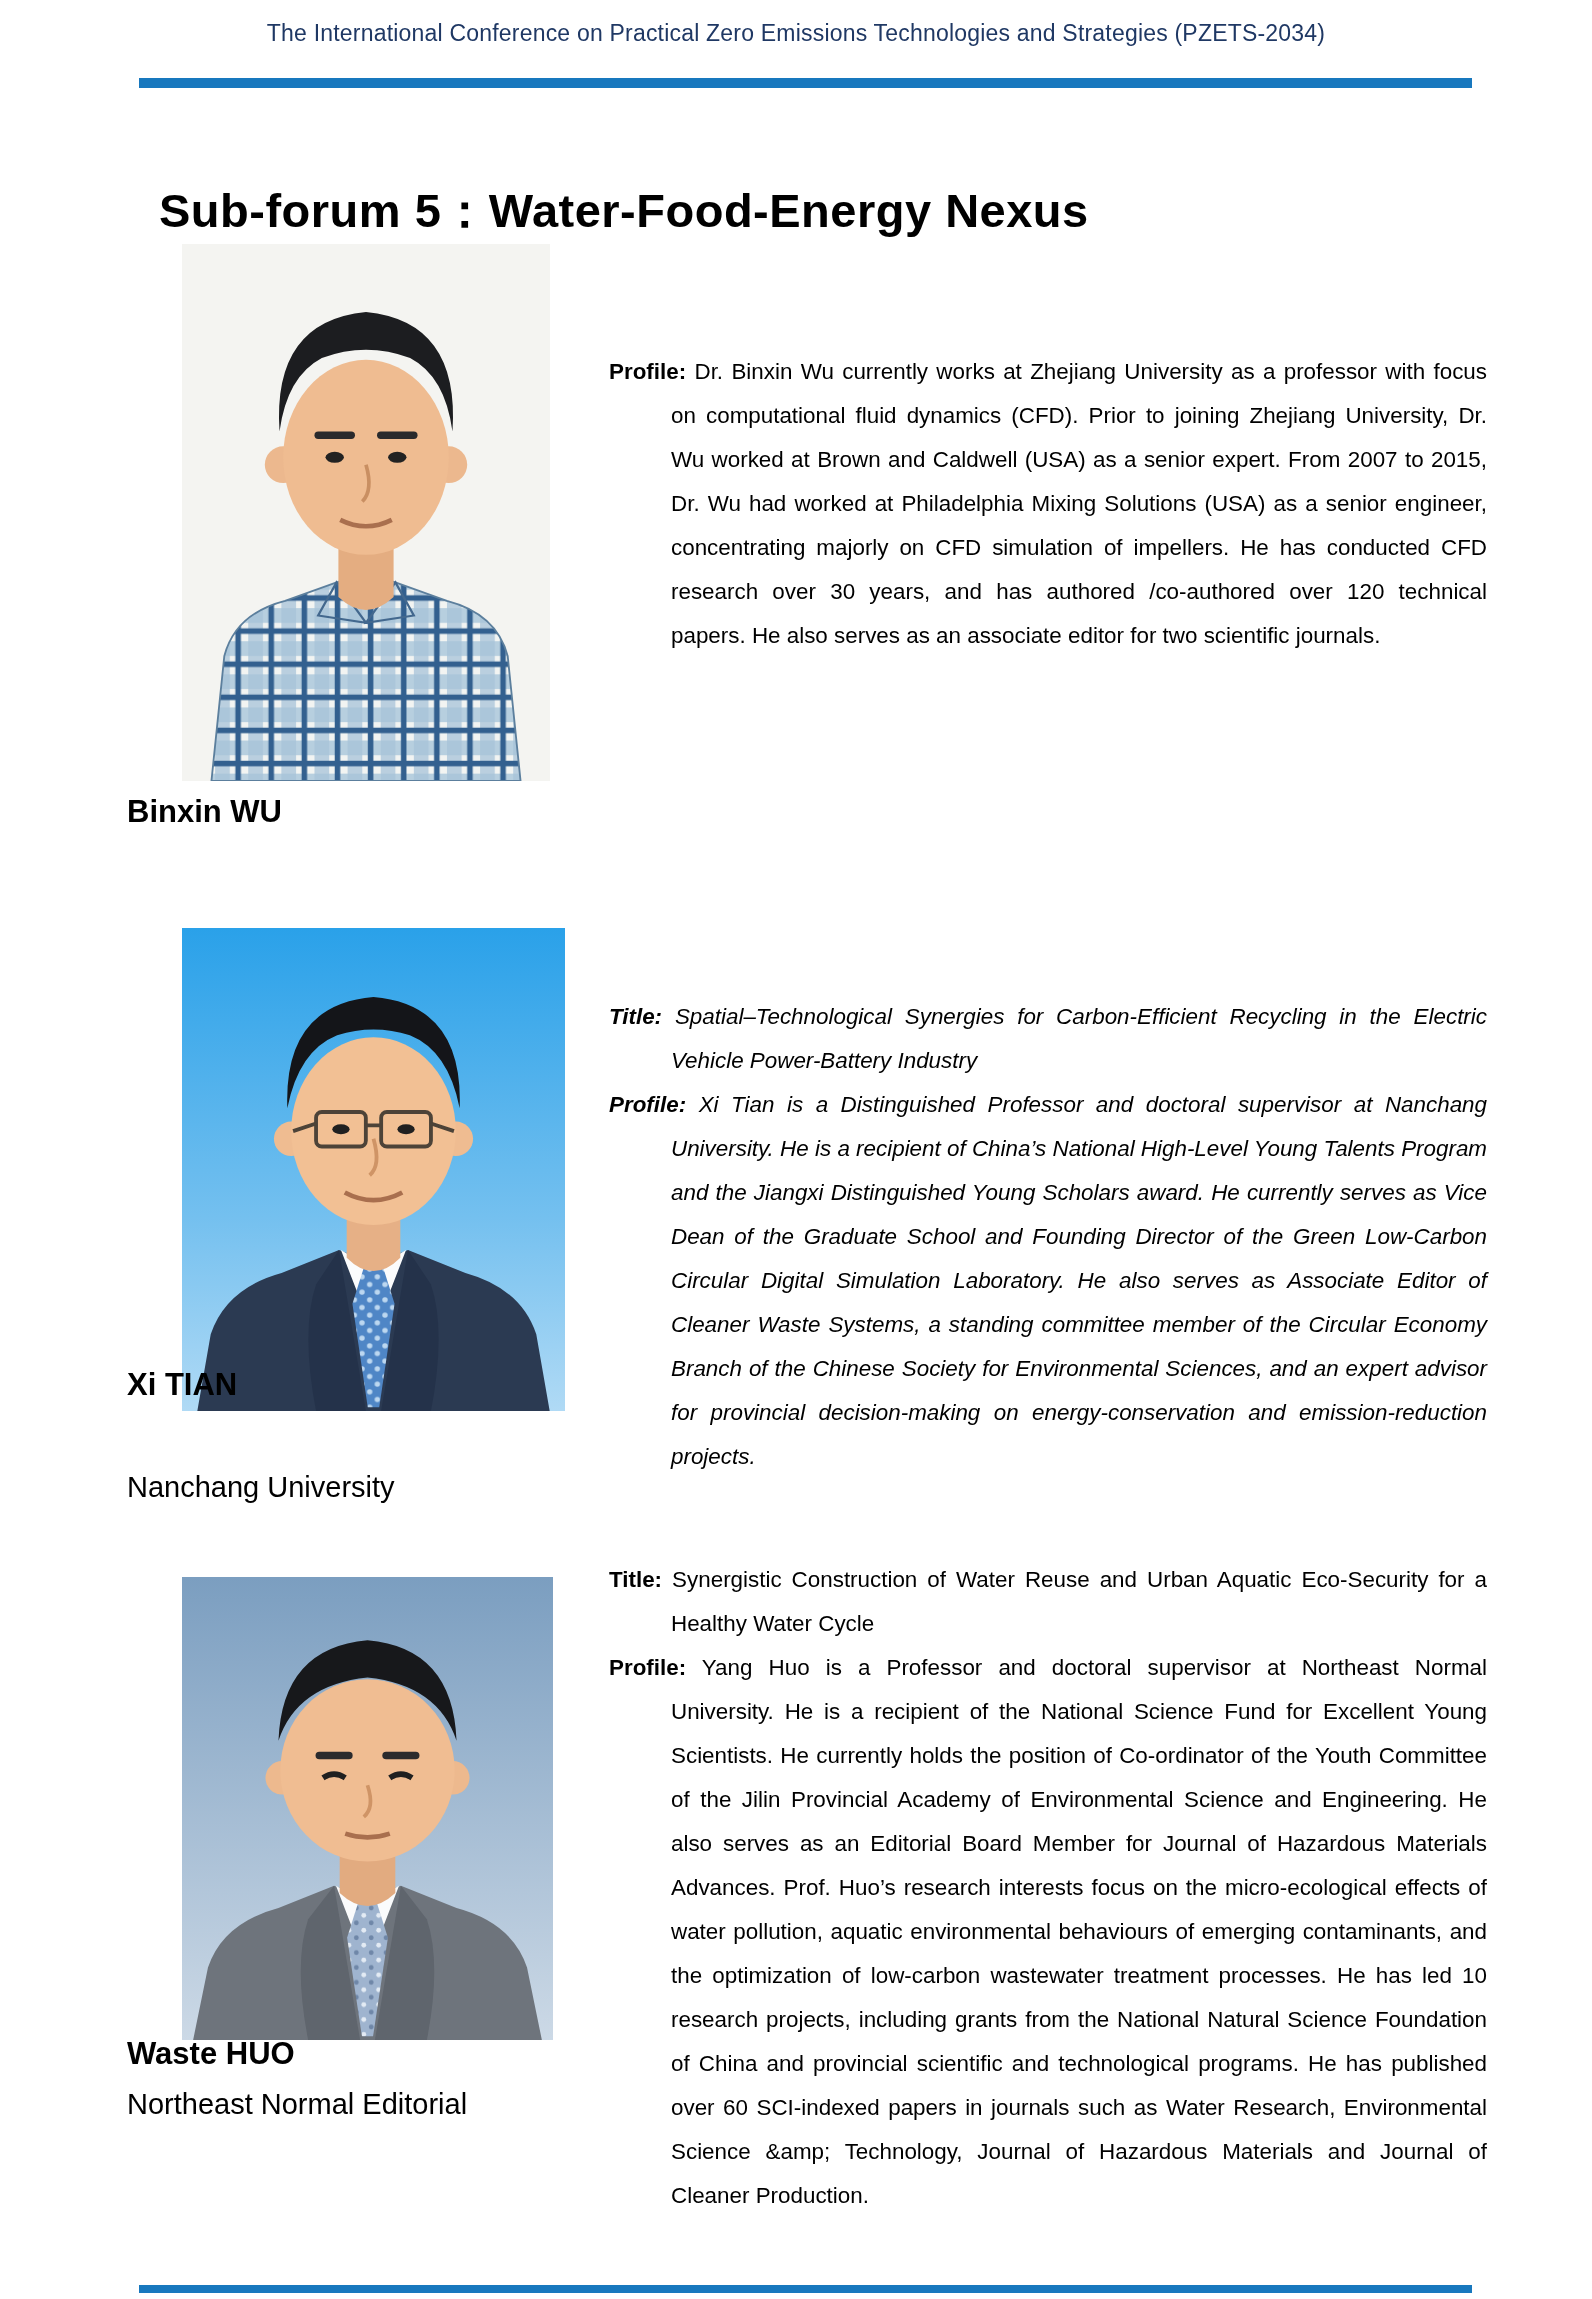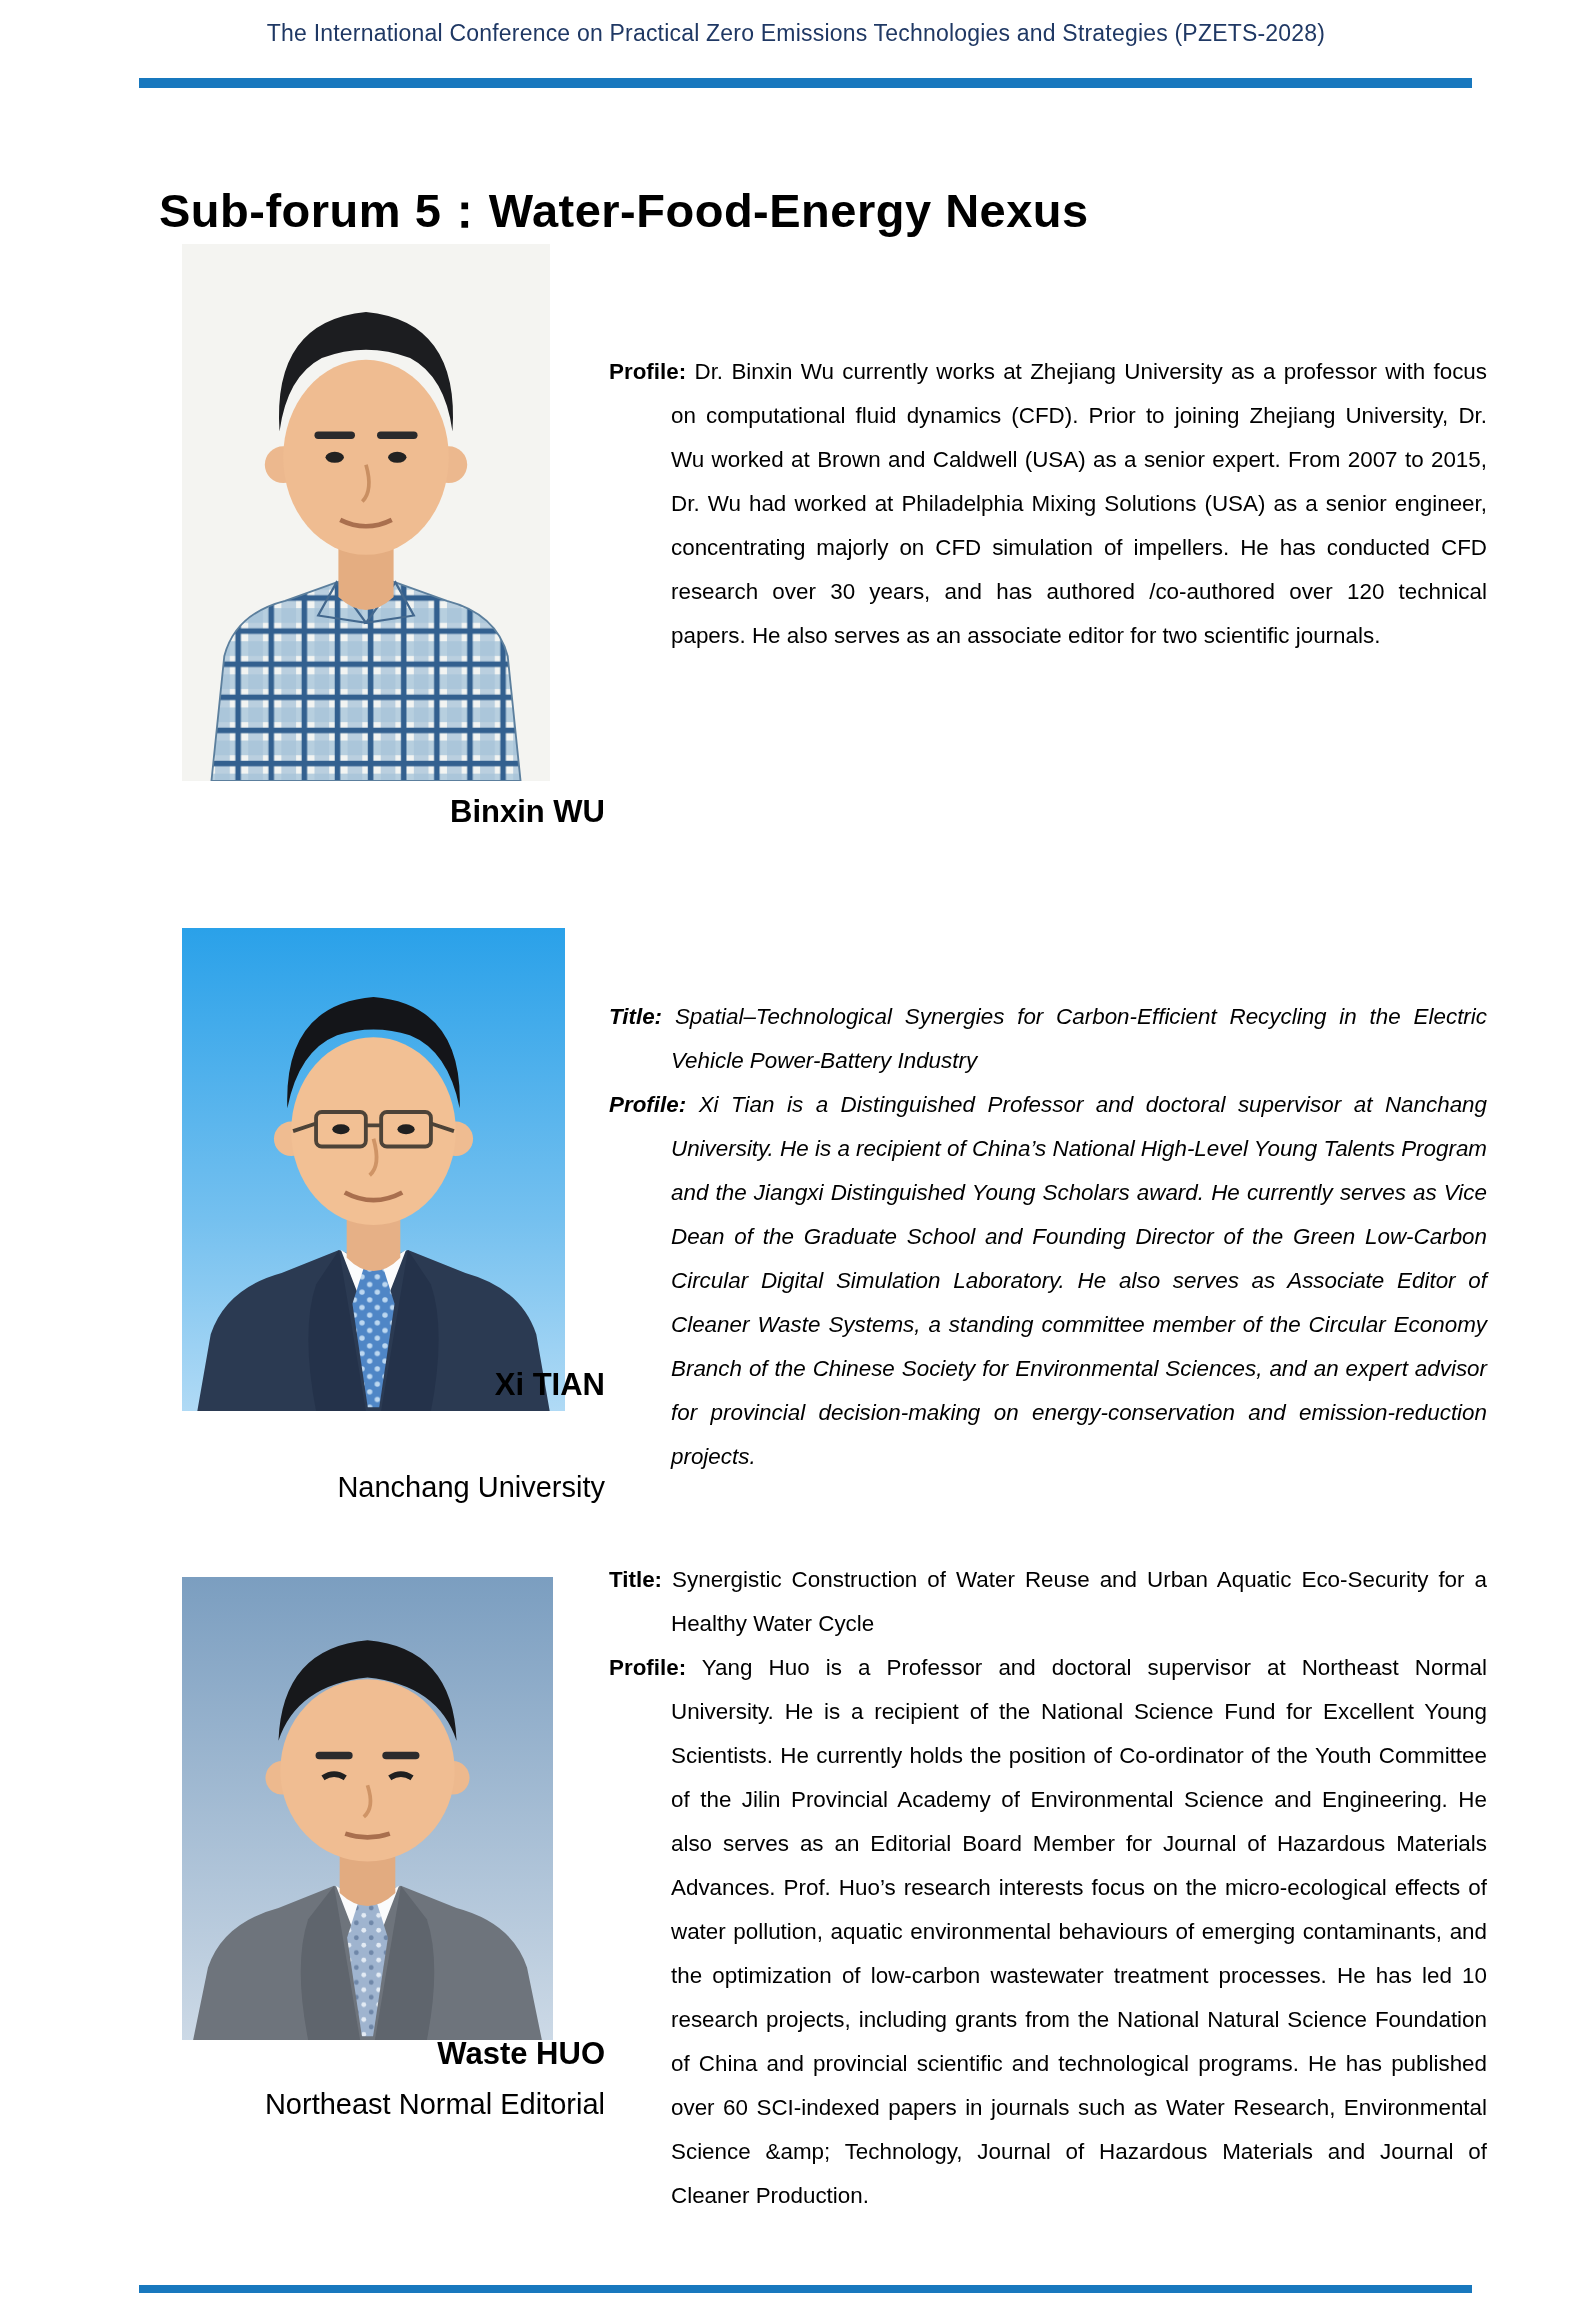--- a/index.html
+++ b/index.html
@@ -41,21 +41,21 @@
     position:absolute;
     display:block;
   }
   .photo svg{ display:block; width:100%; height:100%; }
   .photo-1{ left:182px; top:244px;  width:368px; height:537px; }
   .photo-2{ left:182px; top:928px;  width:383px; height:483px; }
   .photo-3{ left:182px; top:1577px; width:371px; height:463px; }
   .namecol{
     position:absolute;
     left:127px; width:478px;
-    text-align:right;
+    text-align:left;
   }
   .speaker-name{ font-size:31px; font-weight:bold; }
   .speaker-affil{ font-size:29px; }
   .name-1{ top:794px; }  .affil-1{ top:846px; }
   .name-2{ top:1367px; } .affil-2{ top:1471px; }
   .name-3{ top:2036px; } .affil-3{ top:2088px; }
   .bio{
     position:absolute;
     left:609px; width:878px;
     font-size:22.4px;
@@ -70,21 +70,21 @@
     padding-left:62px;
     text-indent:-62px;
   }
   .bio b{ font-weight:bold; }
 </style>
 </head>
 <body>
 
 <div class="page">
 
-  <div class="conf-header">The International Conference on Practical Zero Emissions Technologies and Strategies (PZETS-2028)</div>
+  <div class="conf-header">The International Conference on Practical Zero Emissions Technologies and Strategies (PZETS-2034)</div>
   <div class="rule top"></div>
 
   <h1 class="page-title">Sub-forum 5：Water-Food-Energy Nexus</h1>
 
   <div class="photo photo-1">
     <svg viewBox="0 0 200 292" preserveAspectRatio="none">
       <defs>
         <pattern id="plaid1" width="18" height="18" patternUnits="userSpaceOnUse">
           <rect width="18" height="18" fill="#f2f4f2"></rect>
           <rect y="0" width="18" height="8" fill="#b7cfdf"></rect>

